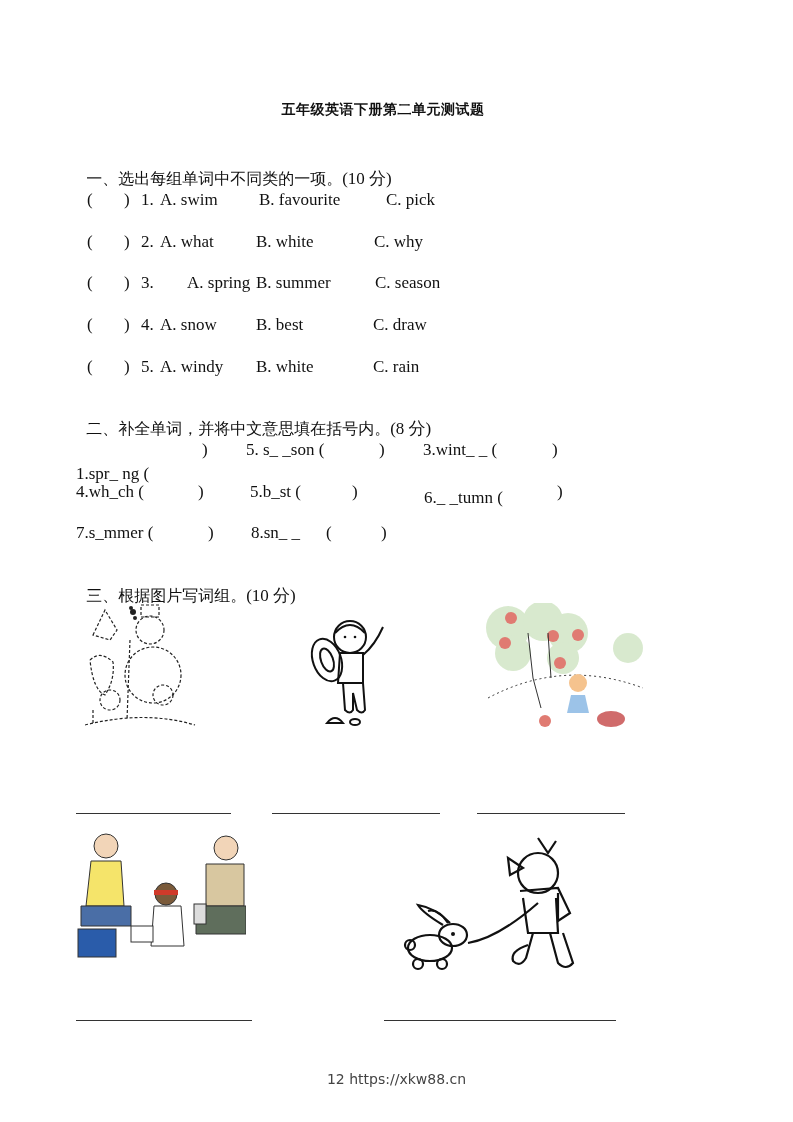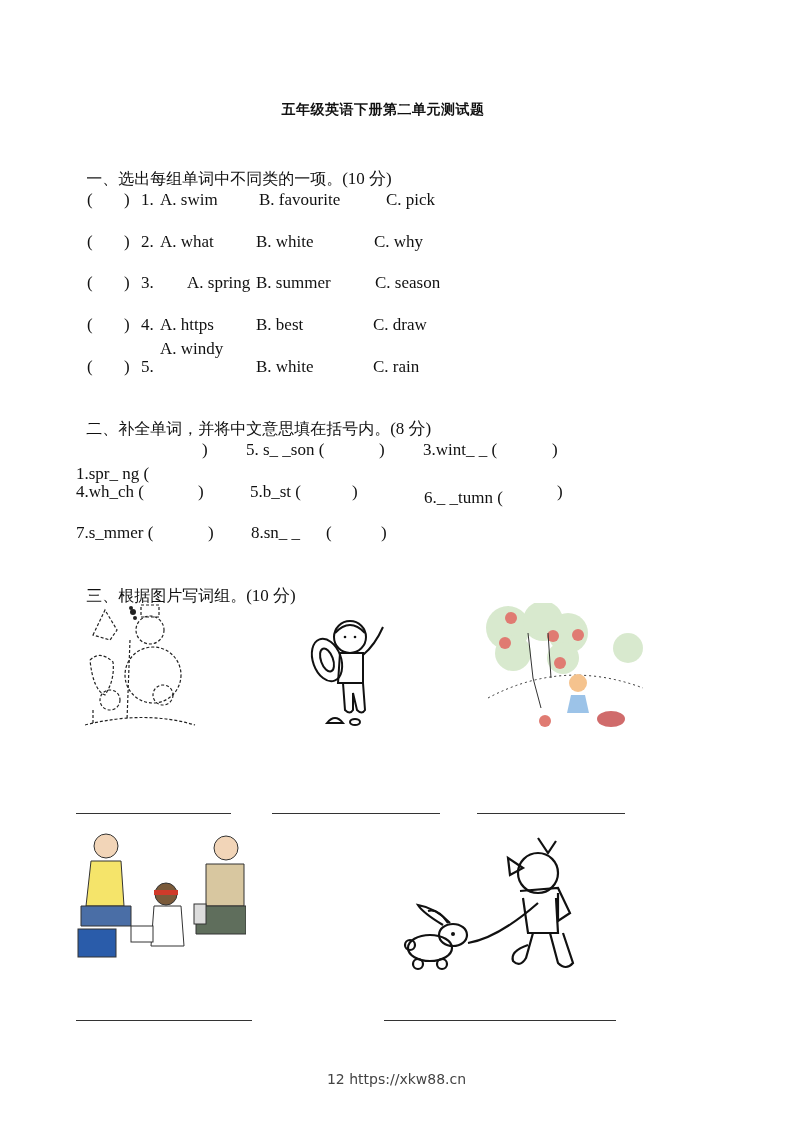--- a/index.html
+++ b/index.html
@@ -42,28 +42,28 @@
   <div class="abs q" style="top:273px;left:87px;">(</div>
   <div class="abs q" style="top:273px;left:124px;">)</div>
   <div class="abs q" style="top:273px;left:141px;">3.</div>
   <div class="abs q" style="top:273px;left:160px;margin-left:27px;">A. spring</div>
   <div class="abs q" style="top:273px;left:256px;">B. summer</div>
   <div class="abs q" style="top:273px;left:375px;">C. season</div>
 
   <div class="abs q" style="top:315px;left:87px;">(</div>
   <div class="abs q" style="top:315px;left:124px;">)</div>
   <div class="abs q" style="top:315px;left:141px;">4.</div>
-  <div class="abs q" style="top:315px;left:160px;">A. https</div>
+  <div class="abs q" style="top:315px;left:160px;">A. snow</div>
   <div class="abs q" style="top:315px;left:256px;">B. best</div>
   <div class="abs q" style="top:315px;left:373px;">C. draw</div>
 
   <div class="abs q" style="top:357px;left:87px;">(</div>
   <div class="abs q" style="top:357px;left:124px;">)</div>
   <div class="abs q" style="top:357px;left:141px;">5.</div>
-  <div class="abs q" style="top:339px;left:160px;">A. windy</div>
+  <div class="abs q" style="top:357px;left:160px;">A. windy</div>
   <div class="abs q" style="top:357px;left:256px;">B. white</div>
   <div class="abs q" style="top:357px;left:373px;">C. rain</div>
 </div>
 
 <div class="abs sec" style="top:398px;">
   <span>二、补全单词，并将中文意思填在括号内。</span><span class="pts">(8 分)</span>
 </div>
 
 <div>
   <div class="abs q" style="top:464px;left:76px;">1.spr_ ng (</div>

